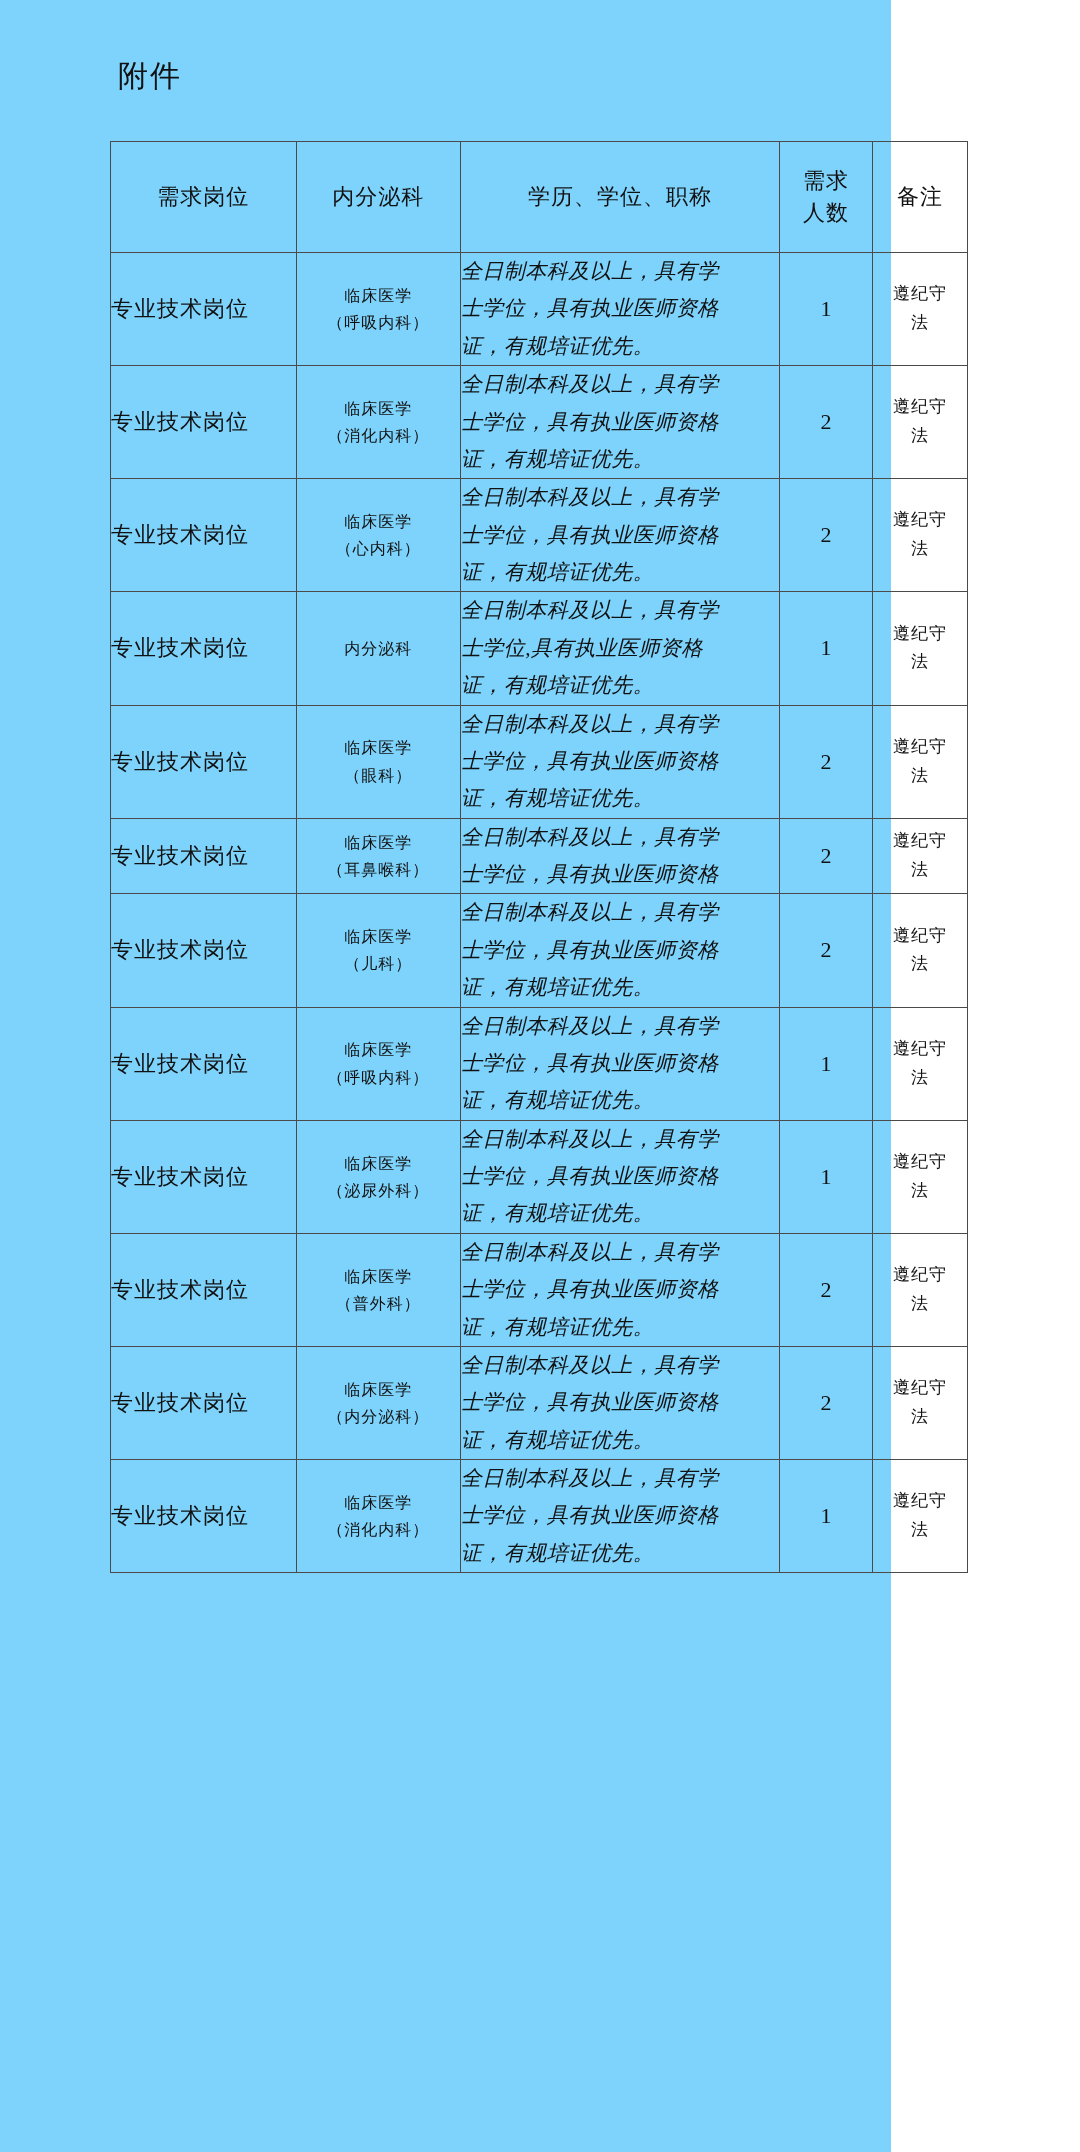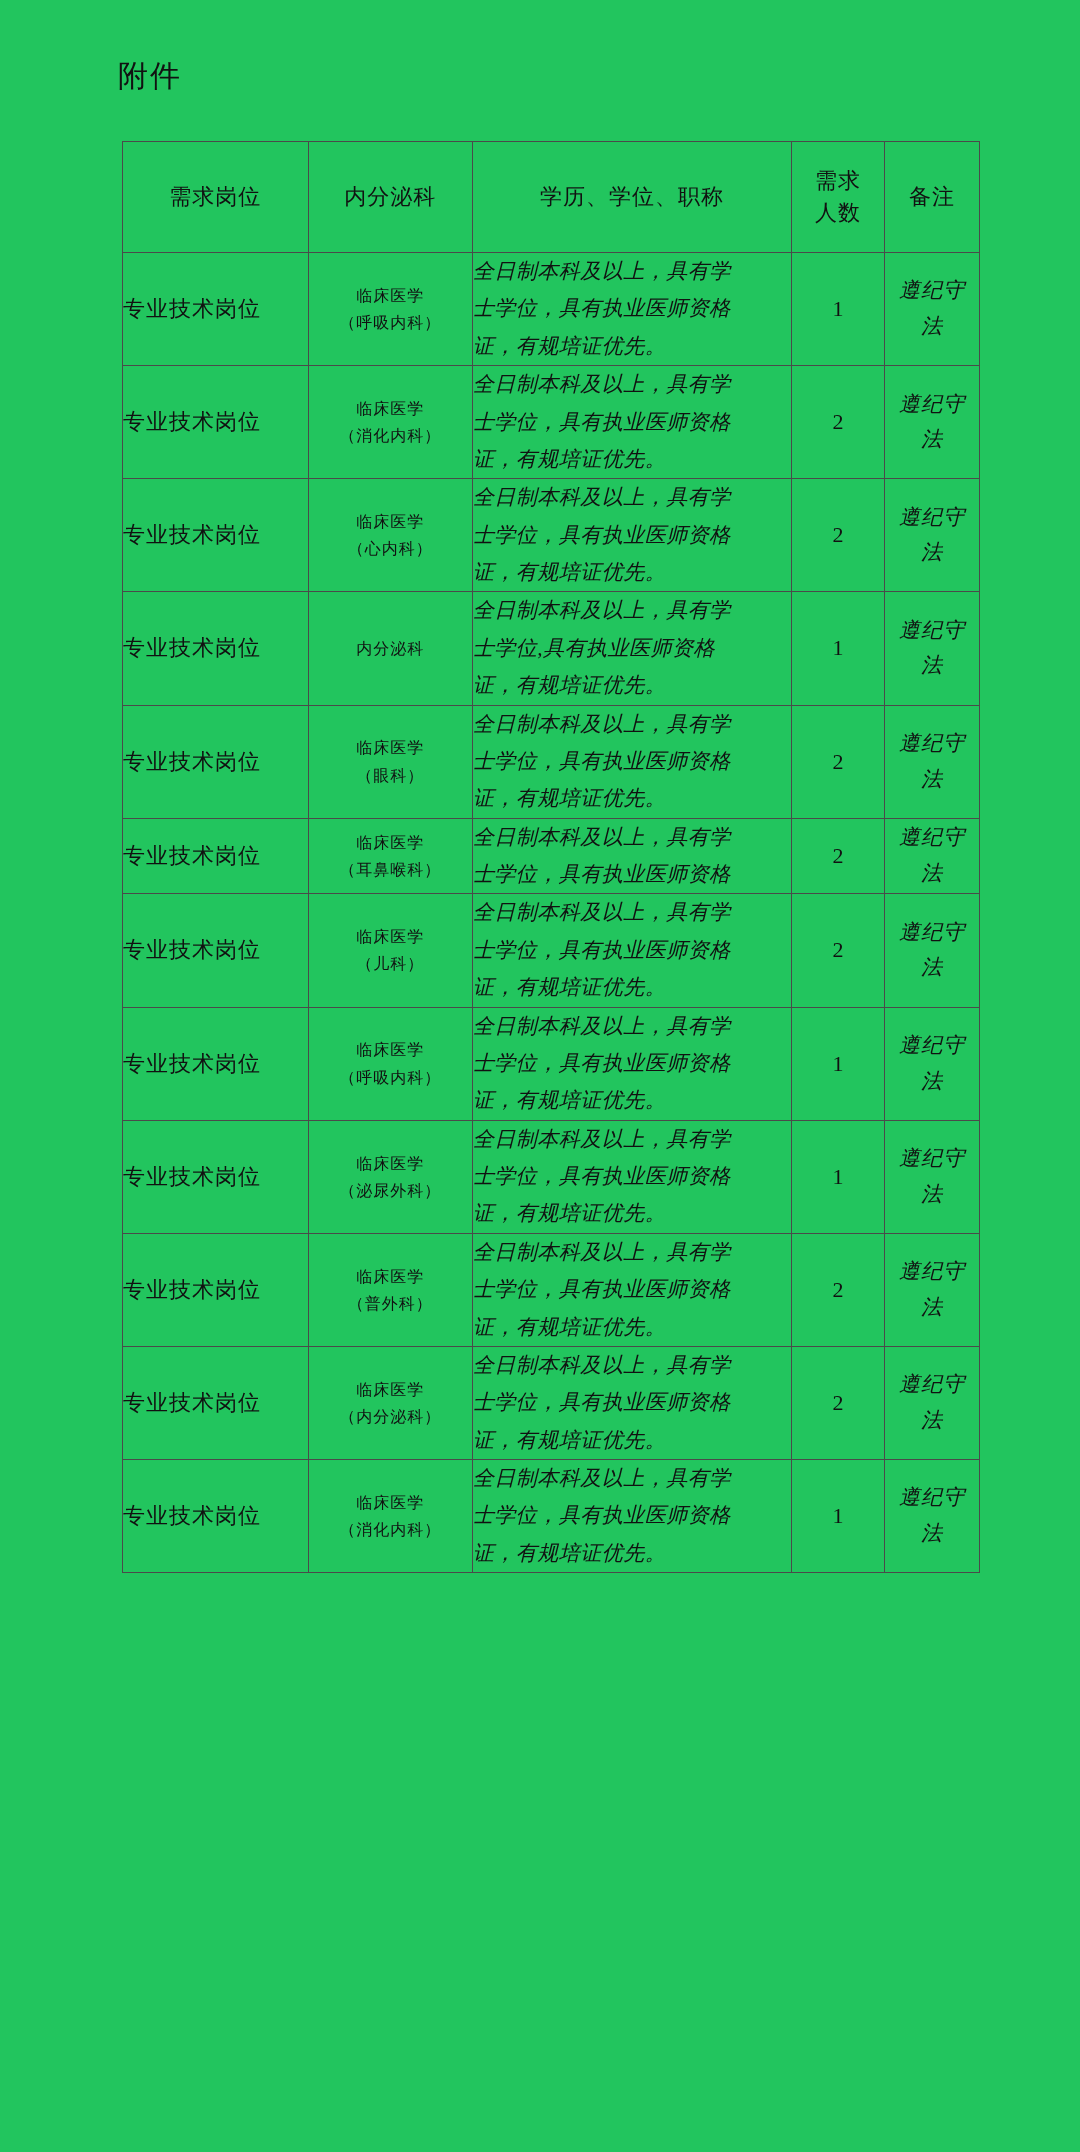--- a/index.html
+++ b/index.html
@@ -8,38 +8,38 @@
     background: #ffffff;
   }
   body {
     width: 1080px;
     min-height: 2152px;
     font-family: "Liberation Serif", "DejaVu Serif", serif;
     color: #1a1a1a;
     -webkit-font-smoothing: antialiased;
   }
   .page {
-    width: 1080px;
+    width: 891px;
     min-height: 2152px;
     box-sizing: border-box;
     padding: 56px 46px 40px 110px;
-    background: #22c55e;
+    background: #7dd3fc;
   }
   .doc-title {
     font-size: 30px;
     font-weight: 400;
     letter-spacing: 2px;
     margin: 0 0 44px 8px;
     color: #111111;
   }
   table.req-table {
     border-collapse: collapse;
     width: 858px;
     table-layout: fixed;
-    margin: 12px;
+    margin: 0;
   }
   table.req-table td, table.req-table th {
     border: 1px solid #4a4a4a;
     padding: 0;
     vertical-align: middle;
     font-weight: 400;
     color: #111111;
   }
   
   col.c-post   { width: 172px; }
@@ -76,25 +76,24 @@
     line-height: 1.78;
     padding: 14px 14px 14px 14px;
     letter-spacing: 0.5px;
   }
   td.cell-count {
     text-align: center;
     font-size: 22px;
   }
   td.cell-remark {
     text-align: center;
-    font-size: 21px;
+    font-size: 17px;
     line-height: 1.7;
     letter-spacing: 1px;
     padding: 8px 6px;
-    font-style: italic;
   }
   .edu-line { display: block; font-style: italic; }
   .major-line { display: block; }
   .remark-line { display: block; }
 </style>
 </head>
 <body>
 
 <div class="page">
 

